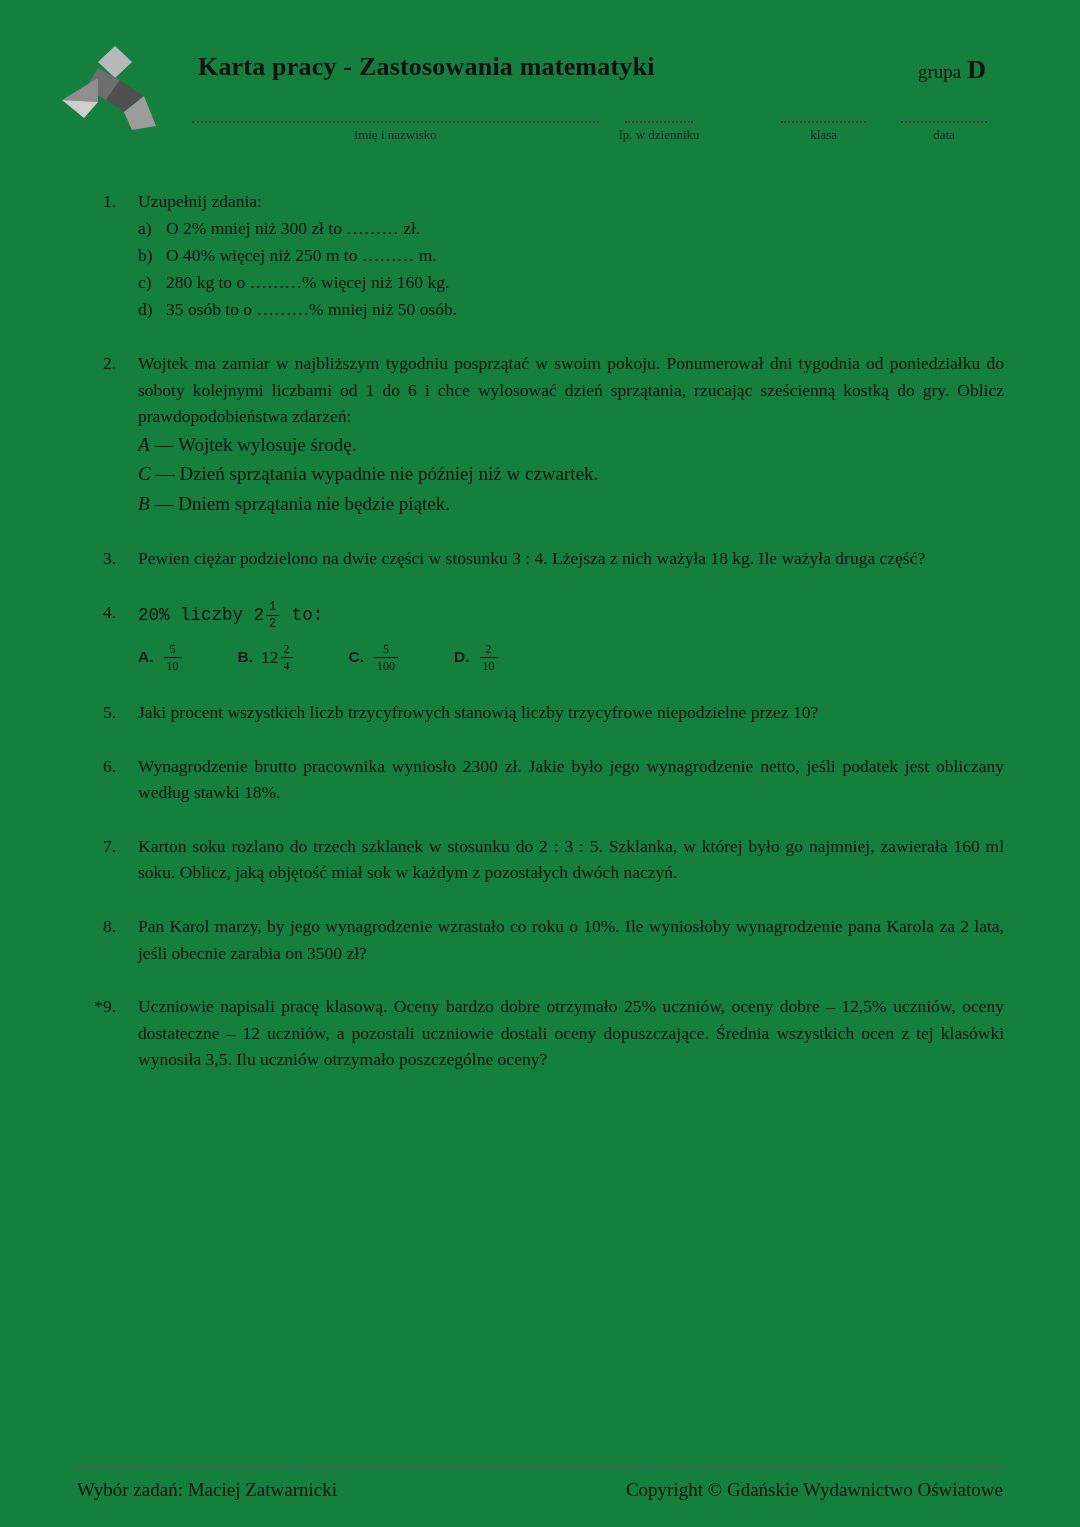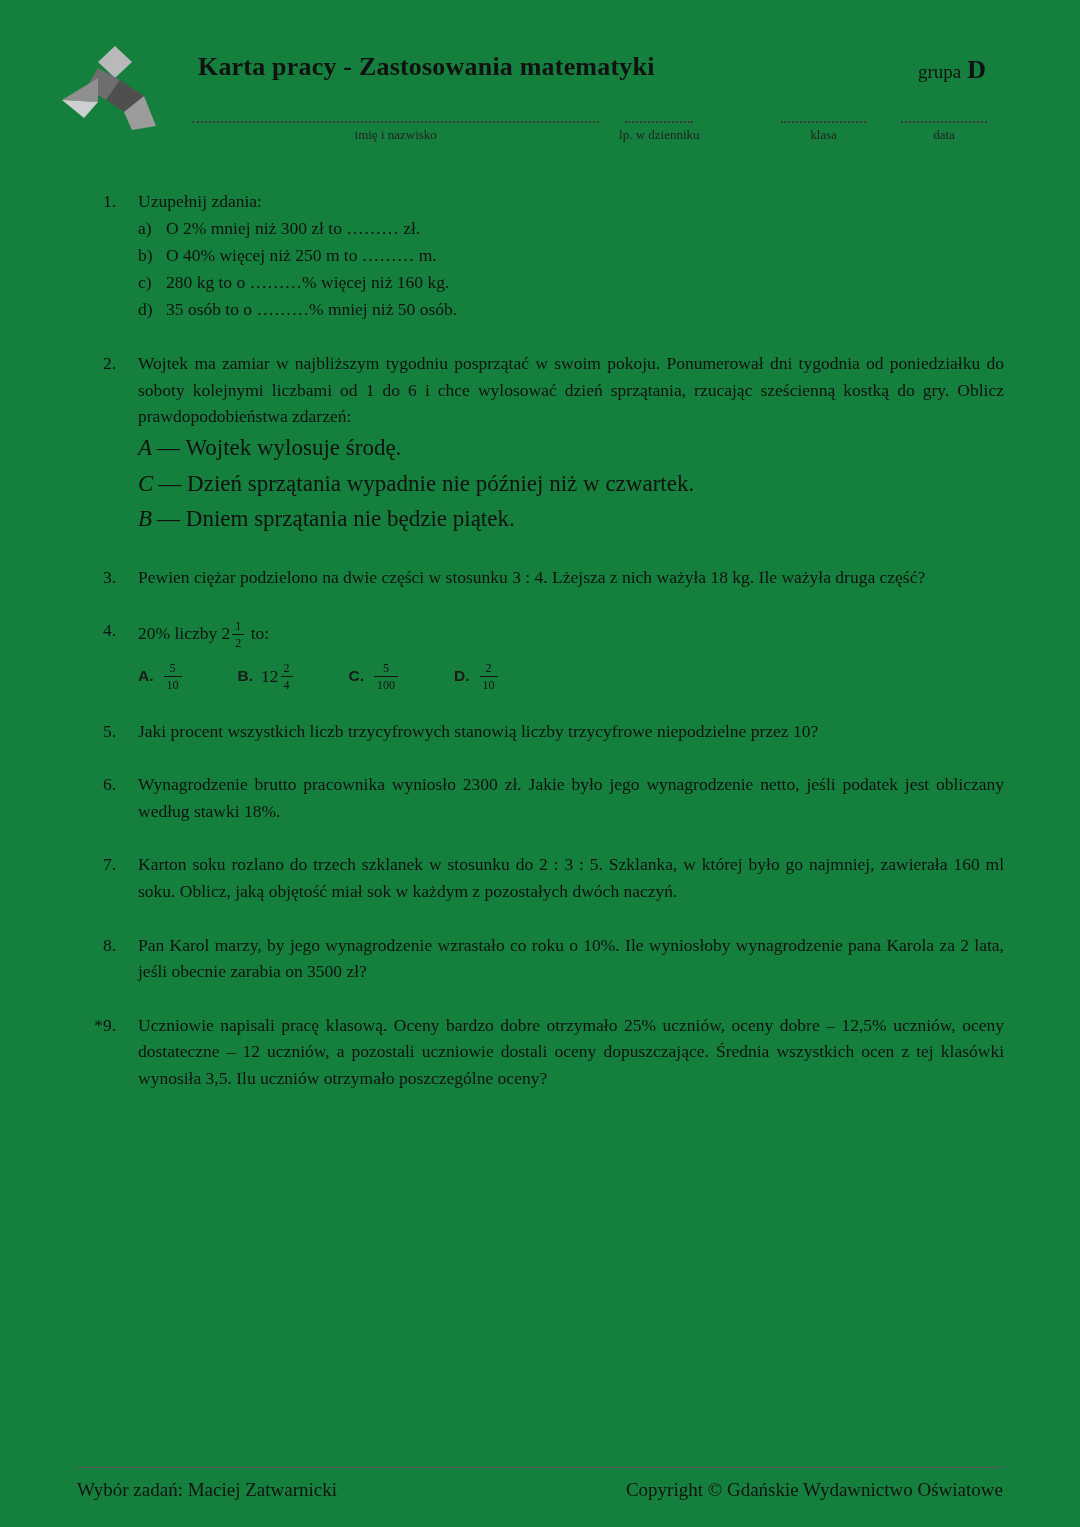--- a/index.html
+++ b/index.html
@@ -36,31 +36,31 @@
   .problems { padding:28px 76px 0 86px; }
   .problem { display:flex; margin-bottom:27px; }
   .pnum { width:30px; min-width:30px; text-align:right; font-size:17.5px; line-height:1.52; }
   .pbody { flex:1; margin-left:22px; }
   .ptext { font-size:17.5px; line-height:1.52; text-align:justify; }
   .plain { text-align:left; }
 
   .sub { display:flex; font-size:17.5px; line-height:1.55; }
   .sub-label { width:28px; min-width:28px; }
 
-  .event { font-size:23px; line-height:1.55; }
+  .event { font-size:19px; line-height:1.55; }
   .ev-sym { font-style:italic; margin-right:5px; }
 
   
   .mixed { display:inline-block; white-space:nowrap; }
   .mixed .whole { font-size:17.5px; }
   .frac { display:inline-block; vertical-align:-0.62em; text-align:center; line-height:1; font-size:12px; margin:0 2px; }
   .frac .fnum { display:block; padding:1px 3px 2px; border-bottom:1px solid #111; }
   .frac .fden { display:block; padding:2px 3px 0; }
 
-  .lead-line { line-height:1.9; }
+  .lead-line { line-height:1.9;font-family:Liberation Mono, monospace; }
 
   .options { display:flex; gap:54px; margin-top:10px; align-items:center; }
   .opt { display:inline-flex; align-items:center; font-size:17.5px; }
   .opt-label { font-family:"Liberation Sans", sans-serif; font-weight:700; font-size:15.5px; margin-right:8px; color:#1a1a1a; }
 
   
   .footer {
     position:absolute; left:77px; right:77px; bottom:26px;
     border-top:1px solid #555;
     padding-top:11px;

